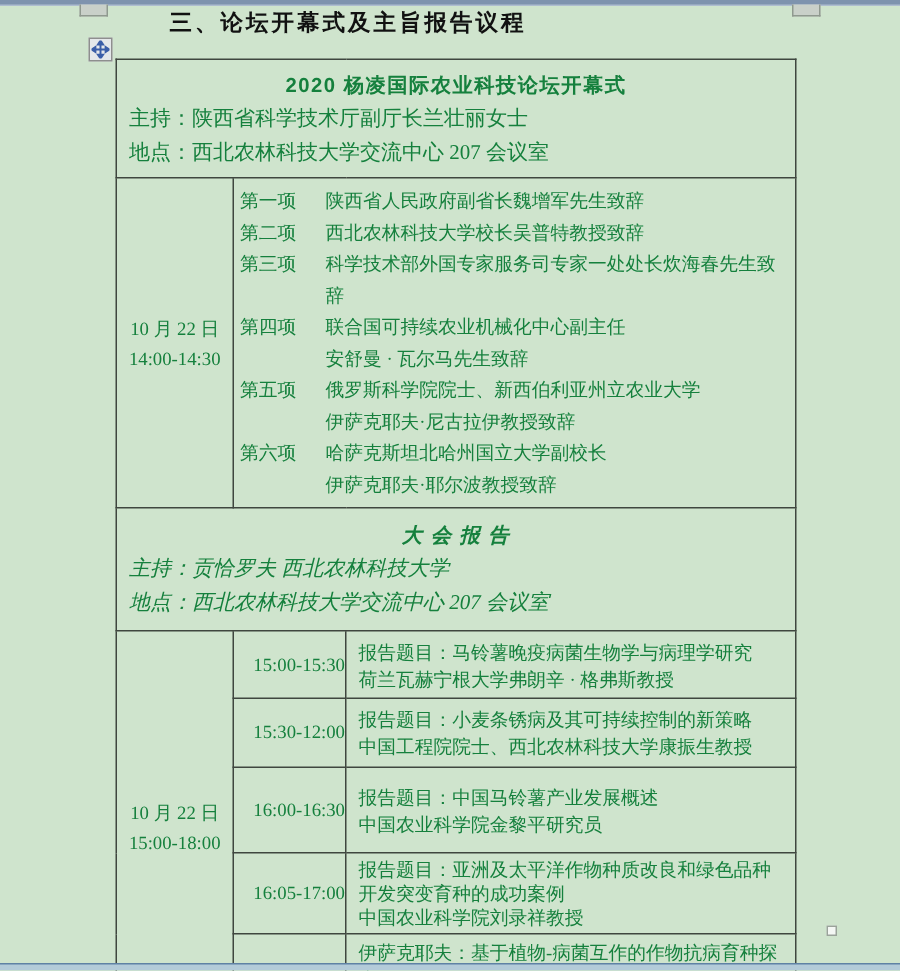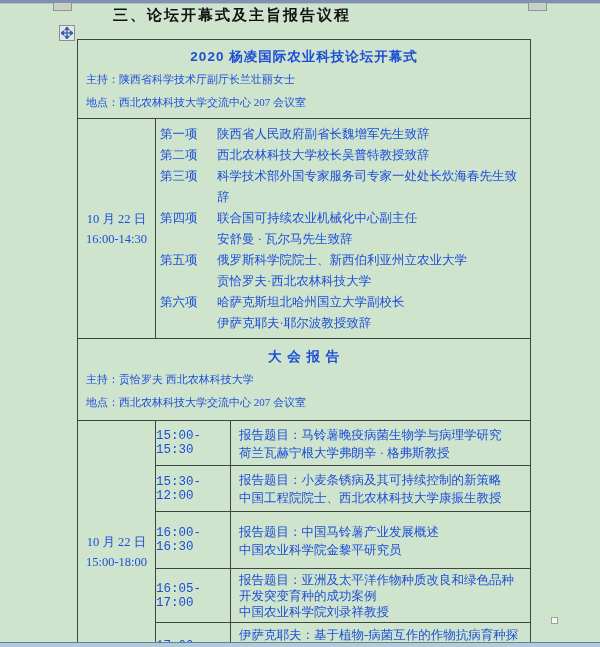--- a/index.html
+++ b/index.html
@@ -38,38 +38,38 @@
   .resize-handle {
     position:absolute; left:551px; top:617px; width:7px; height:7px;
     background:#f4f7f4; border:1px solid #9aa39a;
   }
   table.agenda {
     position:absolute; left:77px; top:39px;
     width:453px; border-collapse:collapse; table-layout:fixed;
   }
   table.agenda td {
     border:1px solid #3f463f; vertical-align:middle;
-    font-size:12.5px; color:#1d4ed8;
+    font-size:12.5px; color:#15803d;
   }
   .col-date { width:78px; }
   .col-time { width:75px; }
   .col-content { width:300px; }
   td.section-head { height:79px; padding:3px 8px 2px 8px; vertical-align:top; }
-  td.section-head2 { height:62px; padding:7px 8px 6px 8px; vertical-align:top; }
+  td.section-head2 { height:62px; padding:7px 8px 6px 8px; vertical-align:top;font-style:italic; }
   .sec-title {
     text-align:center; font-family:"Liberation Sans", sans-serif;
     font-weight:bold; font-size:13.5px; line-height:22px; letter-spacing:1px;
   }
-  .sec-line { line-height:23px; font-size:11px; }
+  .sec-line { line-height:23px; font-size:14px; }
   td.date-cell { text-align:center; font-size:12.5px; line-height:20px; }
   td.items-cell { height:182px; padding:5px 4px 4px 4px; vertical-align:top;margin-top:36px; }
   .item-row { display:flex; line-height:21px; }
   .item-label { width:57px; flex:0 0 57px; }
   .item-desc { flex:1; }
-  td.time-cell { text-align:left; font-size:12.8px;font-family:Liberation Mono, monospace; }
+  td.time-cell { text-align:right; font-size:12.8px; }
   td.talk-cell { padding:3px 6px 2px 8px; line-height:18px; vertical-align:middle; }
   td.talk-tight { line-height:16px;margin-left:46px; }
   tr.r-s1 { height:45px; } tr.r-s2 { height:46px; } tr.r-s3 { height:57px; }
   tr.r-s4 { height:51px; } tr.r-s5 { height:42px; }
 </style>
 </head>
 <body>
 
 <div class="top-bar"></div>
 <div class="margin-marker marker-left"></div>
@@ -104,21 +104,21 @@
     <td colspan="3" class="section-head">
       <div class="sec-title">2020 杨凌国际农业科技论坛开幕式</div>
       <div class="sec-line">主持：陕西省科学技术厅副厅长兰壮丽女士</div>
       <div class="sec-line">地点：西北农林科技大学交流中心 207 会议室</div>
     </td>
   </tr>
 
   <tr>
     <td class="date-cell">
       <div>10 月 22 日</div>
-      <div>16:00-14:30</div>
+      <div>14:00-14:30</div>
     </td>
     <td colspan="2" class="items-cell">
       <div class="item-row">
         <span class="item-label">第一项</span>
         <span class="item-desc">陕西省人民政府副省长魏增军先生致辞</span>
       </div>
       <div class="item-row">
         <span class="item-label">第二项</span>
         <span class="item-desc">西北农林科技大学校长吴普特教授致辞</span>
       </div>
@@ -133,21 +133,21 @@
       <div class="item-row">
         <span class="item-label"></span>
         <span class="item-desc">安舒曼 · 瓦尔马先生致辞</span>
       </div>
       <div class="item-row">
         <span class="item-label">第五项</span>
         <span class="item-desc">俄罗斯科学院院士、新西伯利亚州立农业大学</span>
       </div>
       <div class="item-row">
         <span class="item-label"></span>
-        <span class="item-desc">贡恰罗夫·西北农林科技大学</span>
+        <span class="item-desc">伊萨克耶夫·尼古拉伊教授致辞</span>
       </div>
       <div class="item-row">
         <span class="item-label">第六项</span>
         <span class="item-desc">哈萨克斯坦北哈州国立大学副校长</span>
       </div>
       <div class="item-row">
         <span class="item-label"></span>
         <span class="item-desc">伊萨克耶夫·耶尔波教授致辞</span>
       </div>
     </td>

